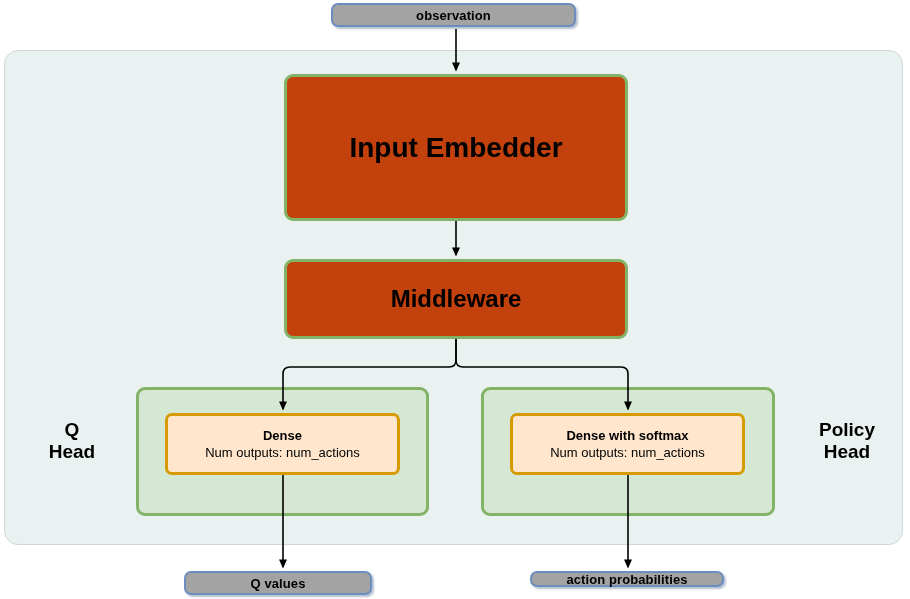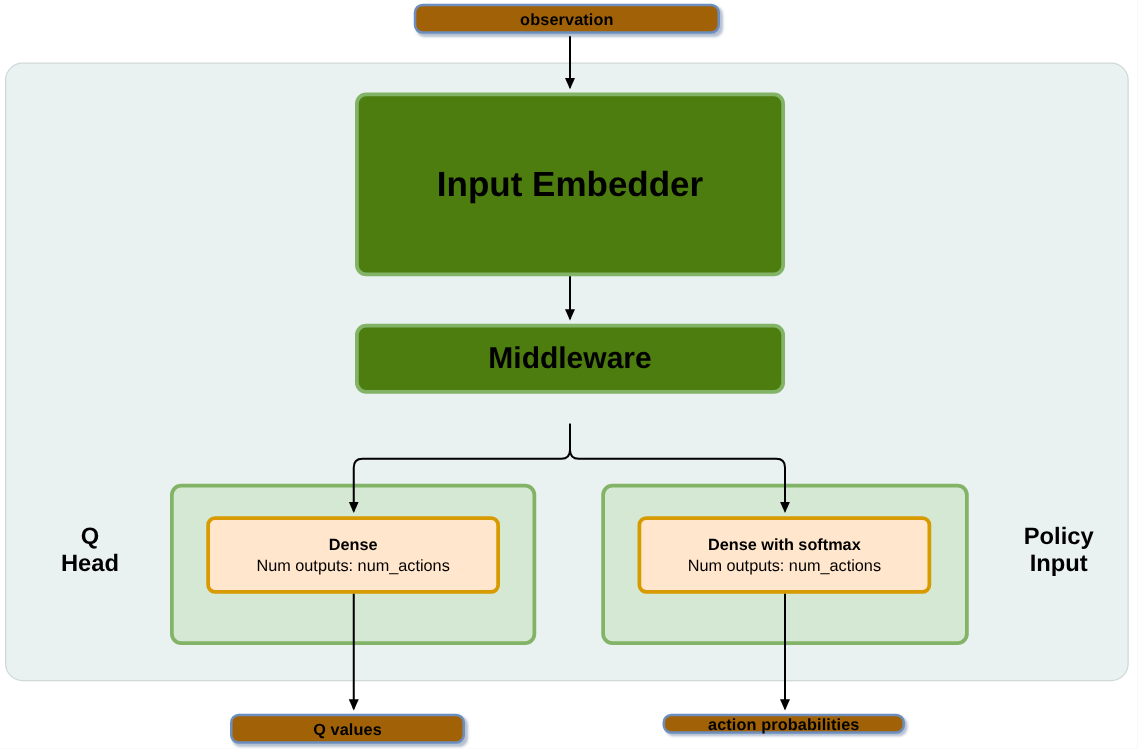--- a/index.html
+++ b/index.html
@@ -9,38 +9,38 @@
     font-family:"Liberation Sans", sans-serif;
     overflow:hidden;
   }
   #stage{position:relative;width:910px;height:599px;}
 
   
   .node{position:absolute;box-sizing:border-box;display:flex;flex-direction:column;
         align-items:center;justify-content:center;text-align:center;}
 
   .io-box{
-    background:#a16207;
+    background:#a3a3a3;
     border:2px solid #6c8ebf;
     border-radius:7px;
     font-size:13px;font-weight:bold;color:#000;
     box-shadow:2px 2px 2px rgba(120,140,170,.55);
     letter-spacing:.1px;
   }
 
   .outer-panel{
     position:absolute;
     background:#eaf2f1;
     border:1px solid #cfd8d8;
     border-radius:14px;
     box-sizing:border-box;
   }
 
   .green-box{
-    background:#4d7c0f;
+    background:#c2410c;
     border:3px solid #82b366;
     border-radius:9px;
     box-sizing:border-box;
   }
   .green-box .title{font-weight:bold;color:#000;}
 
   .group-box{
     background:#d5e8d4;
     border:3px solid #82b366;
     border-radius:9px;
@@ -76,39 +76,39 @@
   <div class="node io-box" style="left:331px;top:3px;width:245px;height:24px;">
     <span>observation</span>
   </div>
 
   <div class="outer-panel" style="left:4px;top:50px;width:899px;height:495px;"></div>
 
   <div class="node green-box" style="left:284px;top:74px;width:344px;height:147px;">
     <span class="title" style="font-size:28px;">Input Embedder</span>
   </div>
 
-  <div class="node green-box" style="left:284px;top:259px;width:344px;height:56px;">
+  <div class="node green-box" style="left:284px;top:259px;width:344px;height:80px;">
     <span class="title" style="font-size:24px;">Middleware</span>
   </div>
 
   <div class="group-box" style="position:absolute;left:136px;top:387px;width:293px;height:129px;"></div>
   <div class="orange-box" style="left:165px;top:413px;width:235px;height:62px;">
     <span class="l1">Dense</span>
     <span class="l2">Num outputs: num_actions</span>
   </div>
   <div class="side-label" style="left:22px;top:419px;width:100px;">Q
 Head</div>
 
   <div class="group-box" style="position:absolute;left:481px;top:387px;width:294px;height:129px;"></div>
   <div class="orange-box" style="left:510px;top:413px;width:235px;height:62px;">
     <span class="l1">Dense with softmax</span>
     <span class="l2">Num outputs: num_actions</span>
   </div>
   <div class="side-label" style="left:792px;top:419px;width:110px;">Policy
-Input</div>
+Head</div>
 
   <div class="node io-box" style="left:184px;top:571px;width:188px;height:24px;">
     <span>Q values</span>
   </div>
   <div class="node io-box" style="left:530px;top:571px;width:194px;height:16px;">
     <span>action probabilities</span>
   </div>
 
   <svg class="wires" viewBox="0 0 910 599" xmlns="http://www.w3.org/2000/svg">
     <defs>

